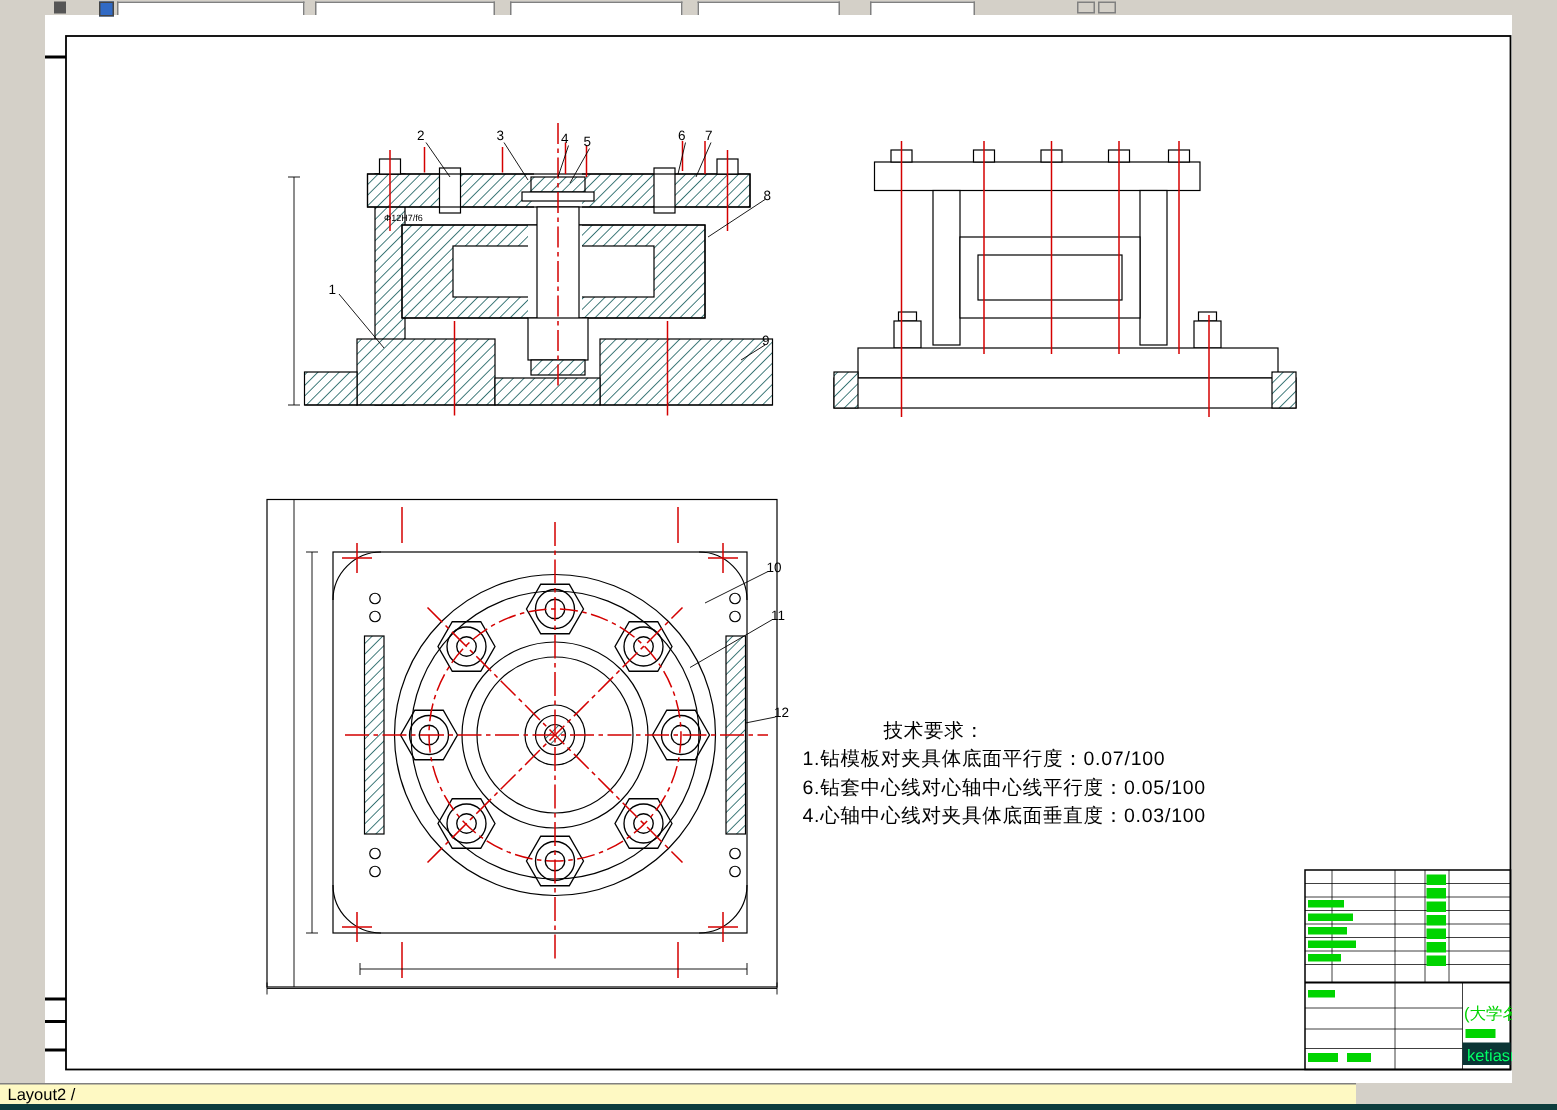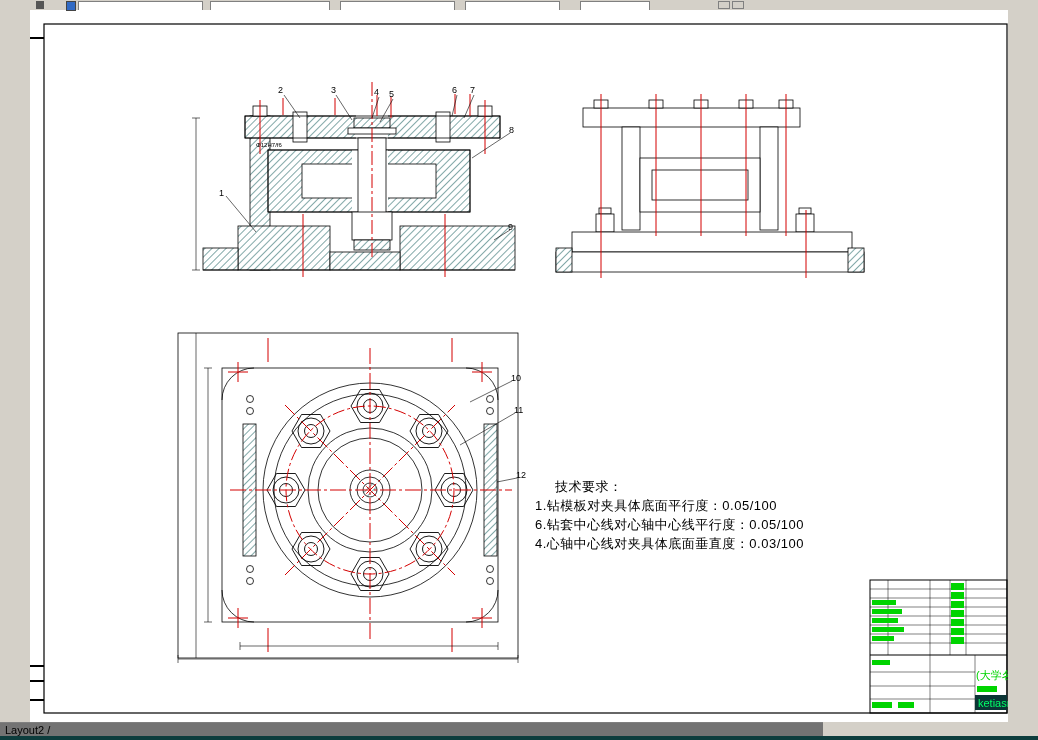--- a/index.html
+++ b/index.html
@@ -6,26 +6,26 @@
   body{font-family:"Liberation Sans","DejaVu Sans",sans-serif;}
   .screen{position:relative;width:1038px;height:740px;background:#d4d0c8;overflow:hidden;}
   .drawing-svg{position:absolute;left:0;top:0;}
   
   .toolbar{position:absolute;left:0;top:0;width:1038px;height:10px;background:#d4d0c8;z-index:5;}
   .tb-combo{position:absolute;top:1px;height:9px;background:#fff;border:1px solid #808080;border-bottom:none;box-sizing:border-box;}
   .tb-icon{position:absolute;top:1px;width:8px;height:8px;background:#316ac5;border:1px solid #444;}
   .tb-icon2{position:absolute;top:1px;width:8px;height:8px;background:#555;}
   .tb-btn{position:absolute;top:1px;width:12px;height:8px;background:#d4d0c8;border:1px solid #808080;box-sizing:border-box;}
   .side-strip{position:absolute;top:10px;width:30px;height:712px;background:#d4d0c8;z-index:4;}
-  .tabs-row{position:absolute;left:0;top:722px;width:823px;height:14px;background:#737373;border-top:1px solid #808080;z-index:5;font-size:11px;color:#000;}
+  .tabs-row{position:absolute;left:0;top:722px;width:904px;height:14px;background:#fef9c3;border-top:1px solid #808080;z-index:5;font-size:11px;color:#000;}
   .layout-tab{position:absolute;left:5px;top:1px;cursor:pointer;white-space:pre;}
   .statusbar{position:absolute;left:0;top:736px;width:1038px;height:4px;background:#0d3d3d;z-index:6;}
   
   .tech-req{position:absolute;left:535px;top:477px;width:310px;color:#000;font-size:13px;line-height:19px;z-index:3;letter-spacing:0.5px;}
-  .tech-req .tr-title{margin-left:20px;}
+  .tech-req .tr-title{margin-left:54px;}
   svg text{font-family:"Liberation Sans","DejaVu Sans",sans-serif;}
 </style>
 </head>
 <body>
 
 <div class="screen">
 
   <svg class="drawing-svg" width="1038" height="740" viewBox="0 0 1038 740">
     <defs>
       <pattern id="hatch" width="5" height="5" patternUnits="userSpaceOnUse" patternTransform="rotate(45)">
@@ -278,21 +278,21 @@
         <rect x="977" y="686" width="20" height="6"></rect>
       </g>
       <rect x="975" y="695" width="32" height="15" fill="#0b3535"></rect>
       <text x="976" y="679" font-size="11" fill="#00d400">(大学名</text>
       <text x="978" y="707" font-size="11" fill="#00ff66">ketiasn</text>
     </g>
   </svg>
 
   <div class="tech-req">
     <div class="tr-title">技术要求：</div>
-    <div>1.钻模板对夹具体底面平行度：0.05/100</div>
+    <div>1.钻模板对夹具体底面平行度：0.07/100</div>
     <div>6.钻套中心线对心轴中心线平行度：0.05/100</div>
     <div>4.心轴中心线对夹具体底面垂直度：0.03/100</div>
   </div>
 
   <div class="side-strip" style="left:0;"></div>
   <div class="side-strip" style="left:1008px;"></div>
 
   <div class="toolbar">
     <div class="tb-icon2" style="left:36px;"></div>
     <div class="tb-icon" style="left:66px;"></div>

